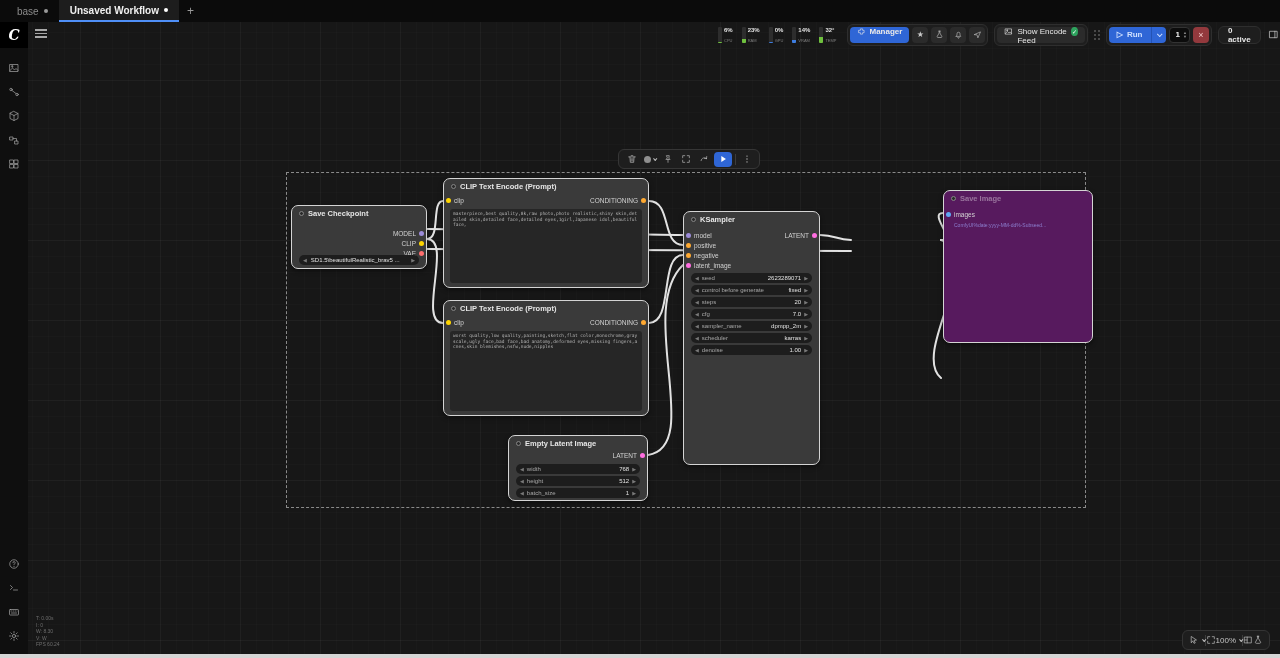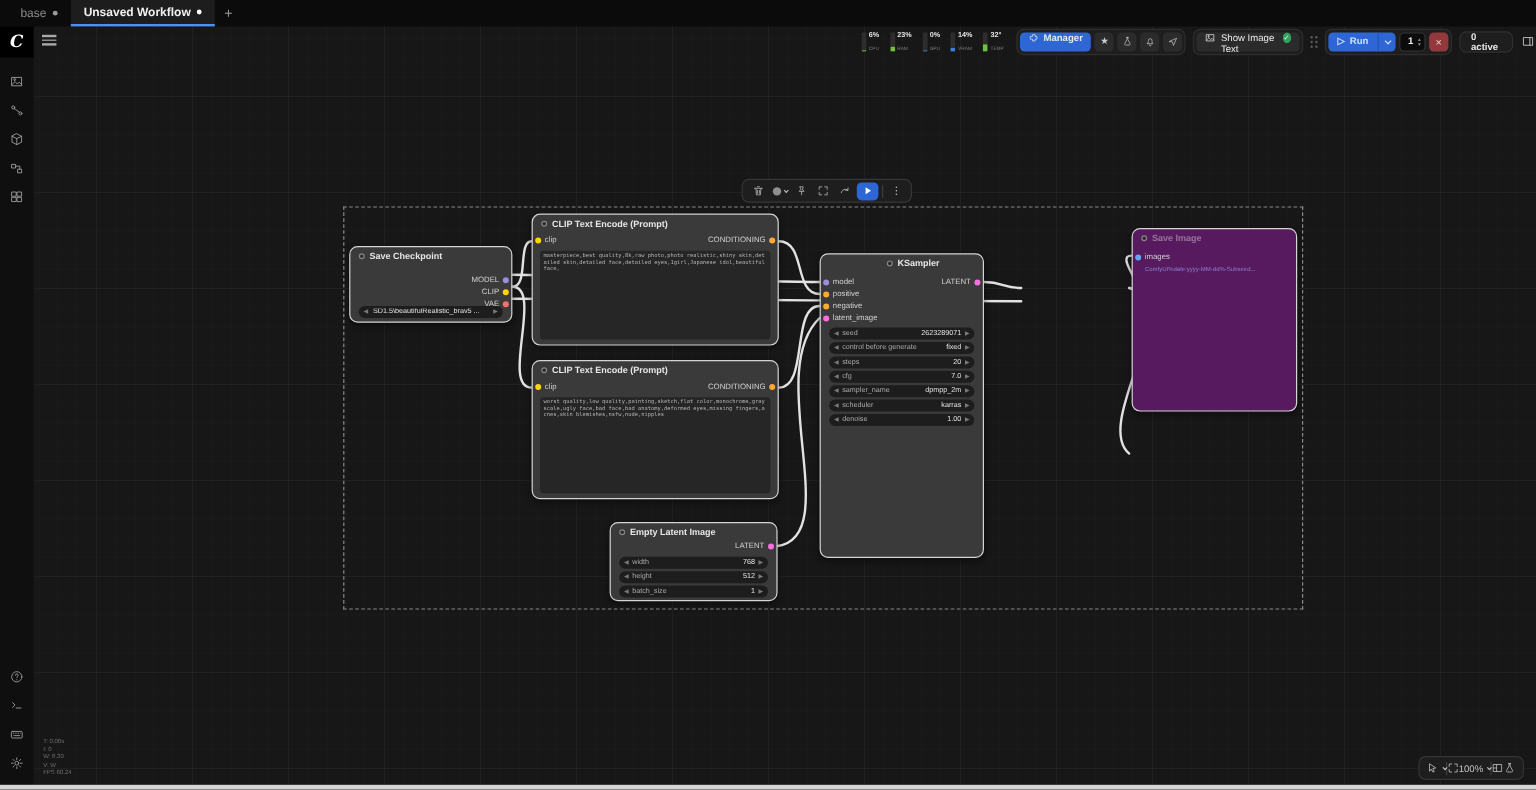--- a/index.html
+++ b/index.html
@@ -230,21 +230,21 @@
       <span class="arr">▶</span>
     </div>
     <div class="widget" style="top:52px;">
       <span class="arr">◀</span>
       <span class="wlabel">batch_size</span>
       <span class="wvalue">1</span>
       <span class="arr">▶</span>
     </div>
   </div>
 
-  <div class="node" style="left:683px; top:211px; width:137px; height:254px;padding-left:48px;">
+  <div class="node" style="left:683px; top:211px; width:137px; height:254px;">
     <div class="node-title">
       <span class="col-dot"></span>
       <span>KSampler</span>
     </div>
     <div class="slot in" style="top:20px;">
       <span class="dot" style="background: rgb(156, 140, 217);"></span>
       <span>model</span>
     </div>
     <div class="slot in" style="top:30px;">
       <span class="dot" style="background: rgb(255, 169, 49);"></span>
@@ -300,21 +300,21 @@
     </div>
     <div class="widget" style="top:133px;">
       <span class="arr">◀</span>
       <span class="wlabel">denoise</span>
       <span class="wvalue">1.00</span>
       <span class="arr">▶</span>
     </div>
   </div>
 
 
-  <div class="node purple" style="left:943px; top:190px; width:138px; height:153px;">
+  <div class="node purple" style="left:943px; top:190px; width:150px; height:153px;">
     <div class="node-title">
       <span class="col-dot"></span>
       <span>Save Image</span>
     </div>
     <div class="slot in" style="top:20px;">
       <span class="dot" style="background: rgb(95, 168, 245);"></span>
       <span>images</span>
     </div>
     <div class="fname">ComfyUI%date:yyyy-MM-dd%-Subseed...</div>
   </div>
@@ -478,21 +478,21 @@
           <path d="M4 12l16-7-7 16-2-7z"></path>
         </svg>
       </span>
   </div>
 
   <div class="btn-group">
     <span class="btn">
       <svg class="icon" viewBox="0 0 24 24" style="width:9px;height:9px;">
           <path d="M4 5h16v14H4zM8.5 10a1.5 1.5 0 100-3 1.5 1.5 0 000 3zM4 17l5-5 4 4 3-3 4 4"></path>
         </svg>
-      <span>Show Image Text</span>
+      <span>Show Encode Feed</span>
       <span class="gcheck">✓</span>
       </span>
   </div>
 
   <span class="drag-dots">
       <i></i>
       <i></i>
       <i></i>
       <i></i>
       <i></i>

